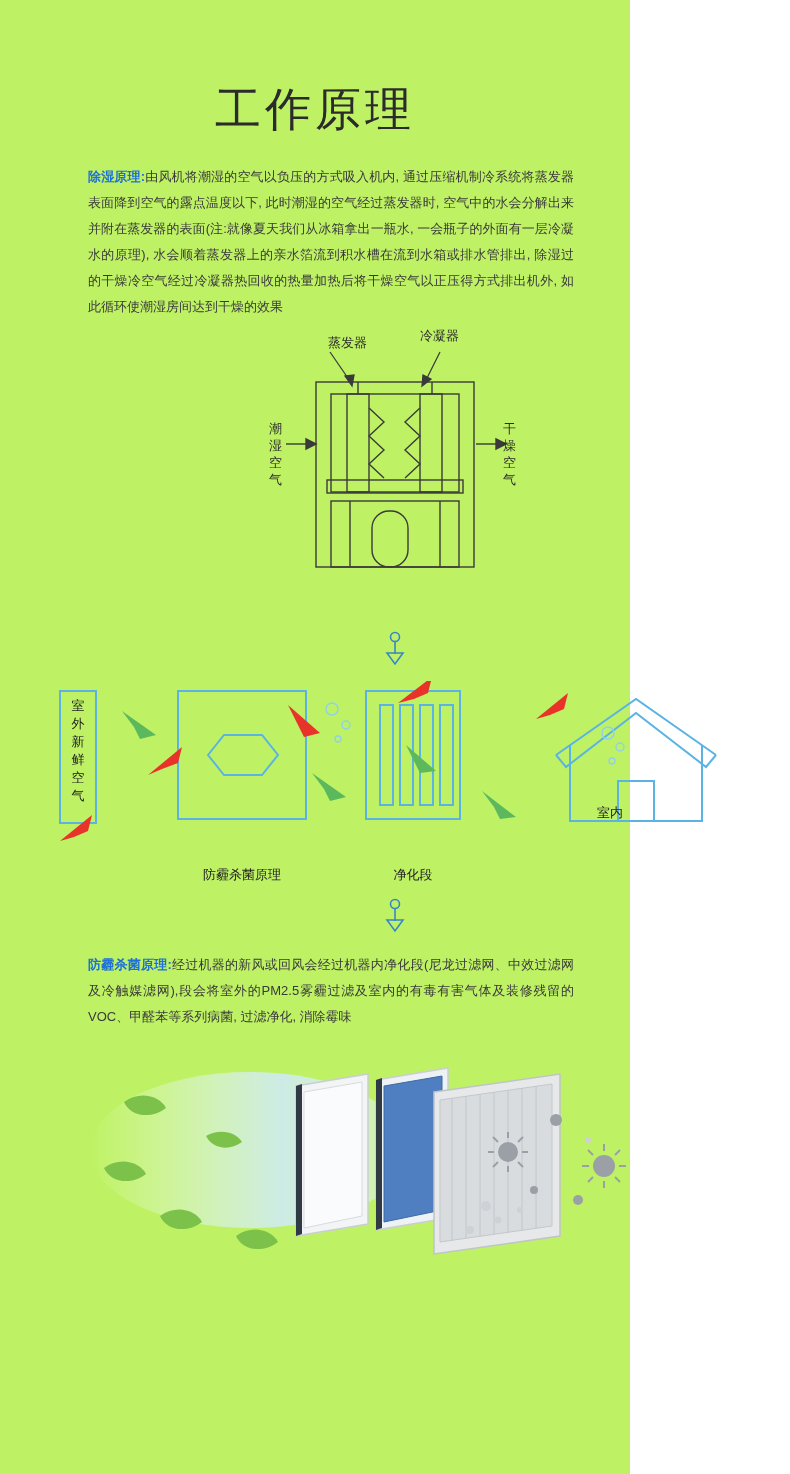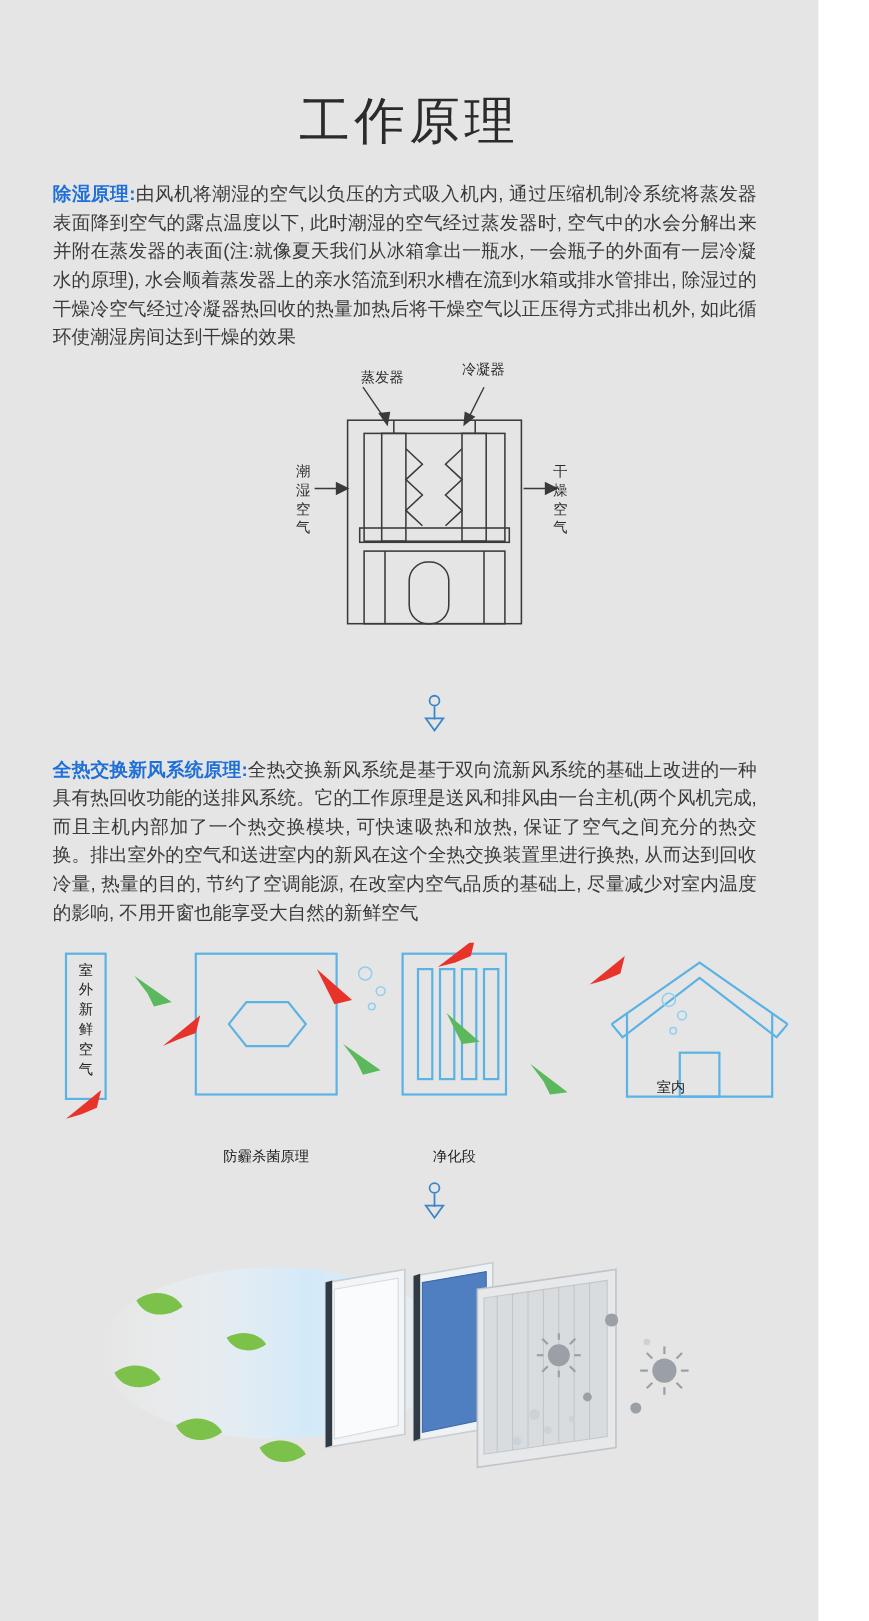--- a/index.html
+++ b/index.html
@@ -9,41 +9,41 @@
   }
   body {
     width: 790px;
     height: 1474px;
     font-family: "Liberation Sans", sans-serif;
     color: #333333;
     position: relative;
     overflow: hidden;
   }
   .page {
-    width: 744px;
+    width: 630px;
     height: 1474px;
     position: relative;
-    background: #e5e5e5;
+    background: #bef264;
   }
   .main-title {
     text-align: center;
     font-size: 46px;
     font-weight: 400;
     letter-spacing: 4px;
     color: #2b2b2b;
     margin: 0;
     padding-top: 86px;
     line-height: 1;
   }
   .section-body {
-    font-size: 17px;
+    font-size: 13px;
     line-height: 26px;
     color: #3a3a3a;
     margin: 0;
-    padding: 0 56px 0 48px;
+    padding: 0 56px 0 88px;
     text-align: justify;
   }
   .sec-label {
     color: #1e6fd9;
     font-weight: bold;
   }
   .block-1 { margin-top: 32px; }
   .block-2 { margin-top: 0; }
   .block-3 { margin-top: 0; }
 
@@ -170,23 +170,20 @@
   </div>
 
   <div class="flow-wrap">
     <svg class="flow-arrow" width="30" height="36" viewBox="0 0 30 36">
       <circle cx="15" cy="6" r="4.5" fill="none" stroke="#3a86c8" stroke-width="1.6"></circle>
       <path d="M15 11 L15 23" stroke="#3a86c8" stroke-width="1.6" fill="none"></path>
       <path d="M7 22 L15 33 L23 22 Z" fill="none" stroke="#3a86c8" stroke-width="1.6"></path>
     </svg>
   </div>
 
-  <p class="section-body block-2" style="margin-top:20px;">
-    <span class="sec-label">全热交换新风系统原理:</span><span>全热交换新风系统是基于双向流新风系统的基础上改进的一种具有热回收功能的送排风系统。它的工作原理是送风和排风由一台主机(两个风机完成, 而且主机内部加了一个热交换模块, 可快速吸热和放热, 保证了空气之间充分的热交换。排出室外的空气和送进室内的新风在这个全热交换装置里进行换热, 从而达到回收冷量, 热量的目的, 节约了空调能源, 在改室内空气品质的基础上, 尽量减少对室内温度的影响, 不用开窗也能享受大自然的新鲜空气</span>
-  </p>
 
   <div class="diagram-2">
     <svg width="790" height="205" viewBox="0 0 790 205">
       <g fill="none" stroke="#5bb3e4" stroke-width="2">
 
         <rect x="60" y="10" width="36" height="132"></rect>
 
         <rect x="178" y="10" width="128" height="128"></rect>
         <polygon points="208,74 224,54 262,54 278,74 262,94 224,94"></polygon>
 
@@ -238,20 +235,23 @@
   </div>
 
   <div class="flow-wrap" style="margin-top:12px;">
     <svg class="flow-arrow" width="30" height="36" viewBox="0 0 30 36">
       <circle cx="15" cy="6" r="4.5" fill="none" stroke="#3a86c8" stroke-width="1.6"></circle>
       <path d="M15 11 L15 23" stroke="#3a86c8" stroke-width="1.6" fill="none"></path>
       <path d="M7 22 L15 33 L23 22 Z" fill="none" stroke="#3a86c8" stroke-width="1.6"></path>
     </svg>
   </div>
 
+  <p class="section-body block-3" style="margin-top:18px;">
+    <span class="sec-label">防霾杀菌原理:</span><span>经过机器的新风或回风会经过机器内净化段(尼龙过滤网、中效过滤网及冷触媒滤网),段会将室外的PM2.5雾霾过滤及室内的有毒有害气体及装修残留的VOC、甲醛苯等系列病菌, 过滤净化, 消除霉味</span>
+  </p>
 
   <div class="diagram-3">
     <svg width="790" height="230" viewBox="0 0 790 230">
       <defs>
         <linearGradient id="airglow" x1="0" y1="0" x2="1" y2="0">
           <stop offset="0%" stop-color="#ffffff" stop-opacity="0"></stop>
           <stop offset="60%" stop-color="#cfeafc" stop-opacity="0.85"></stop>
           <stop offset="100%" stop-color="#eaf6fd" stop-opacity="0.4"></stop>
         </linearGradient>
       </defs>

